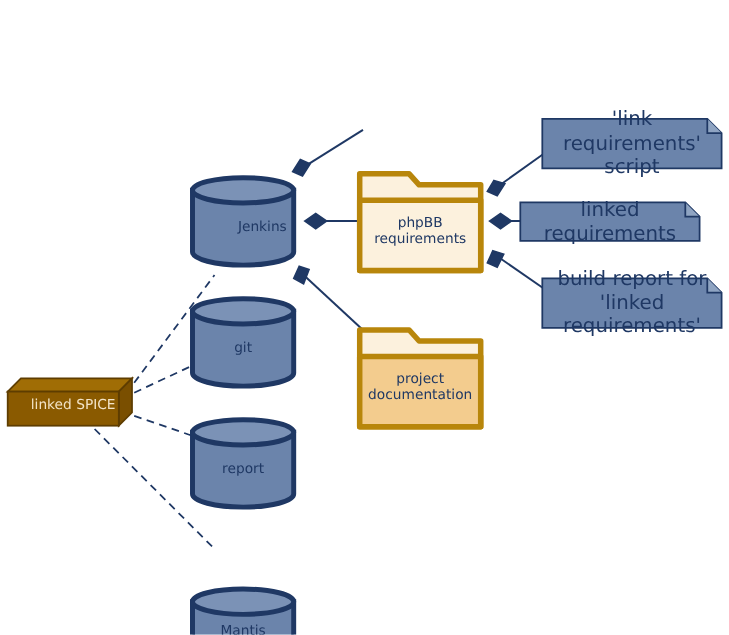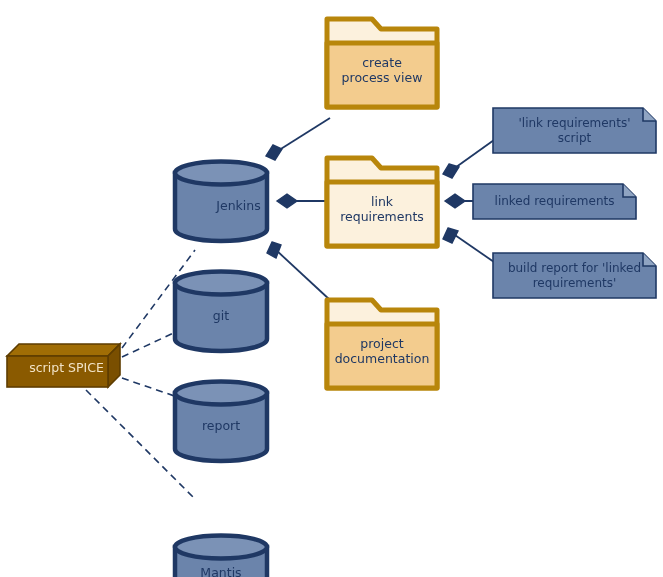--- a/index.html
+++ b/index.html
@@ -47,21 +47,21 @@
     padding-top: 10px;
     box-sizing: border-box;
   }
   .folder .node-label {
     color: #1f3864;
     padding-top: 14px;
     box-sizing: border-box;
   }
   .note .node-label {
     color: #1f3864;
-    font-size: 12px;
+    font-size: 18px;
   }
   .node3d .node-label {
     color: #f2e3c6;
     font-size: 12.5px;
     padding-left: 6px;
     padding-top: 5px;
     box-sizing: border-box;
   }
   .shape-svg {
     position: absolute;
@@ -100,21 +100,21 @@
     <line x1="452" y1="233" x2="494" y2="262" stroke="#1f3864" stroke-width="1.8"></line>
     <polygon points="448,228 458,231 452,243 443,239" fill="#1f3864" stroke="#1f3864" stroke-width="1.4"></polygon>
   </svg>
 
   <div class="node node3d" style="left:6px; top:343px; width:115px; height:45px;">
     <svg class="shape-svg" width="115" height="45" viewBox="0 0 115 45">
       <polygon points="1,13 13,1 114,1 102,13" fill="#a06d05" stroke="#5e3d00" stroke-width="1.6"></polygon>
       <polygon points="102,13 114,1 114,32 102,44" fill="#7a4f00" stroke="#5e3d00" stroke-width="1.6"></polygon>
       <rect x="1" y="13" width="101" height="31" fill="#8a5a00" stroke="#5e3d00" stroke-width="1.6"></rect>
     </svg>
-    <div class="node-label">script SPICE</div>
+    <div class="node-label">linked SPICE</div>
   </div>
 
   <div class="node db" style="left:172px; top:160px; width:98px; height:82px;padding-left:35px;">
     <svg class="shape-svg" width="98" height="82" viewBox="0 0 98 82">
       <path d="M3,13 L3,69 A46,12 0 0 0 95,69 L95,13 Z" fill="#6b84ab" stroke="#1f3864" stroke-width="4.5"></path>
       <ellipse cx="49" cy="13" rx="46" ry="11.5" fill="#7b92b6" stroke="#1f3864" stroke-width="4.5"></ellipse>
     </svg>
     <div class="node-label">Jenkins</div>
   </div>
 
@@ -136,35 +136,27 @@
 
   <div class="node db" style="left:172px; top:490px; width:98px; height:82px;margin-top:44px;">
     <svg class="shape-svg" width="98" height="82" viewBox="0 0 98 82">
       <path d="M3,13 L3,69 A46,12 0 0 0 95,69 L95,13 Z" fill="#6b84ab" stroke="#1f3864" stroke-width="4.5"></path>
       <ellipse cx="49" cy="13" rx="46" ry="11.5" fill="#7b92b6" stroke="#1f3864" stroke-width="4.5"></ellipse>
     </svg>
     <div class="node-label">Mantis
 database</div>
   </div>
 
-  <div class="node folder" style="left:324px; top:16px; width:116px; height:94px;">
-    <svg class="shape-svg" width="116" height="94" viewBox="0 0 116 94">
-      <path d="M3,3 L48,3 L57,13 L113,13 L113,91 L3,91 Z" fill="#fcf1dd" stroke="#b8860b" stroke-width="5" stroke-linejoin="round"></path>
-      <path d="M3,27 L113,27 L113,91 L3,91 Z" fill="#f3cc8e" stroke="#b8860b" stroke-width="5" stroke-linejoin="round"></path>
-    </svg>
-    <div class="node-label">create
-process view</div>
-  </div>
 
   <div class="node folder" style="left:324px; top:155px; width:116px; height:94px;">
     <svg class="shape-svg" width="116" height="94" viewBox="0 0 116 94">
       <path d="M3,3 L48,3 L57,13 L113,13 L113,91 L3,91 Z" fill="#fcf1dd" stroke="#b8860b" stroke-width="5" stroke-linejoin="round"></path>
       <path d="M3,27 L113,27 L113,91 L3,91 Z" fill="#fcf1dd" stroke="#b8860b" stroke-width="5" stroke-linejoin="round"></path>
     </svg>
-    <div class="node-label">link
+    <div class="node-label">phpBB
 requirements</div>
   </div>
 
   <div class="node folder" style="left:324px; top:297px; width:116px; height:94px;">
     <svg class="shape-svg" width="116" height="94" viewBox="0 0 116 94">
       <path d="M3,3 L48,3 L57,13 L113,13 L113,91 L3,91 Z" fill="#fcf1dd" stroke="#b8860b" stroke-width="5" stroke-linejoin="round"></path>
       <path d="M3,27 L113,27 L113,91 L3,91 Z" fill="#f3cc8e" stroke="#b8860b" stroke-width="5" stroke-linejoin="round"></path>
     </svg>
     <div class="node-label">project
 documentation</div>

